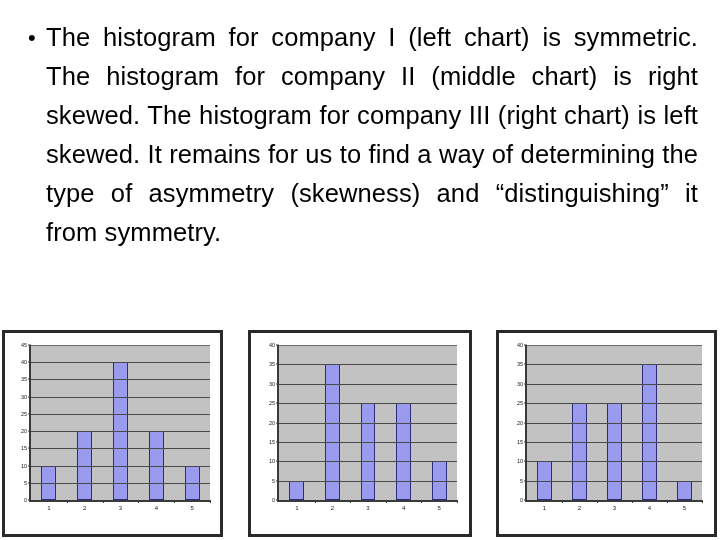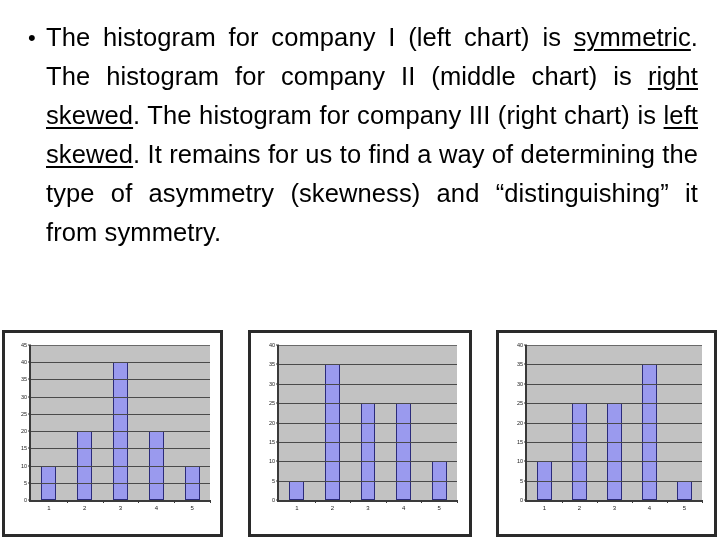--- a/index.html
+++ b/index.html
@@ -42,21 +42,20 @@
     flex: 1 1 auto;
     font-size: 25.5px;
     line-height: 39px;
     text-align: justify;
     text-justify: inter-word;
     letter-spacing: 0.1px;
     word-spacing: 0px;
     hyphens: none;
   }
   .bullet-body .u {
-    text-decoration: underline;
     text-decoration-thickness: 2px;
     text-underline-offset: 3px;
   }
   
   .bullet-body .tail {
     display: inline;
   }
 
   
   #charts-strip {

